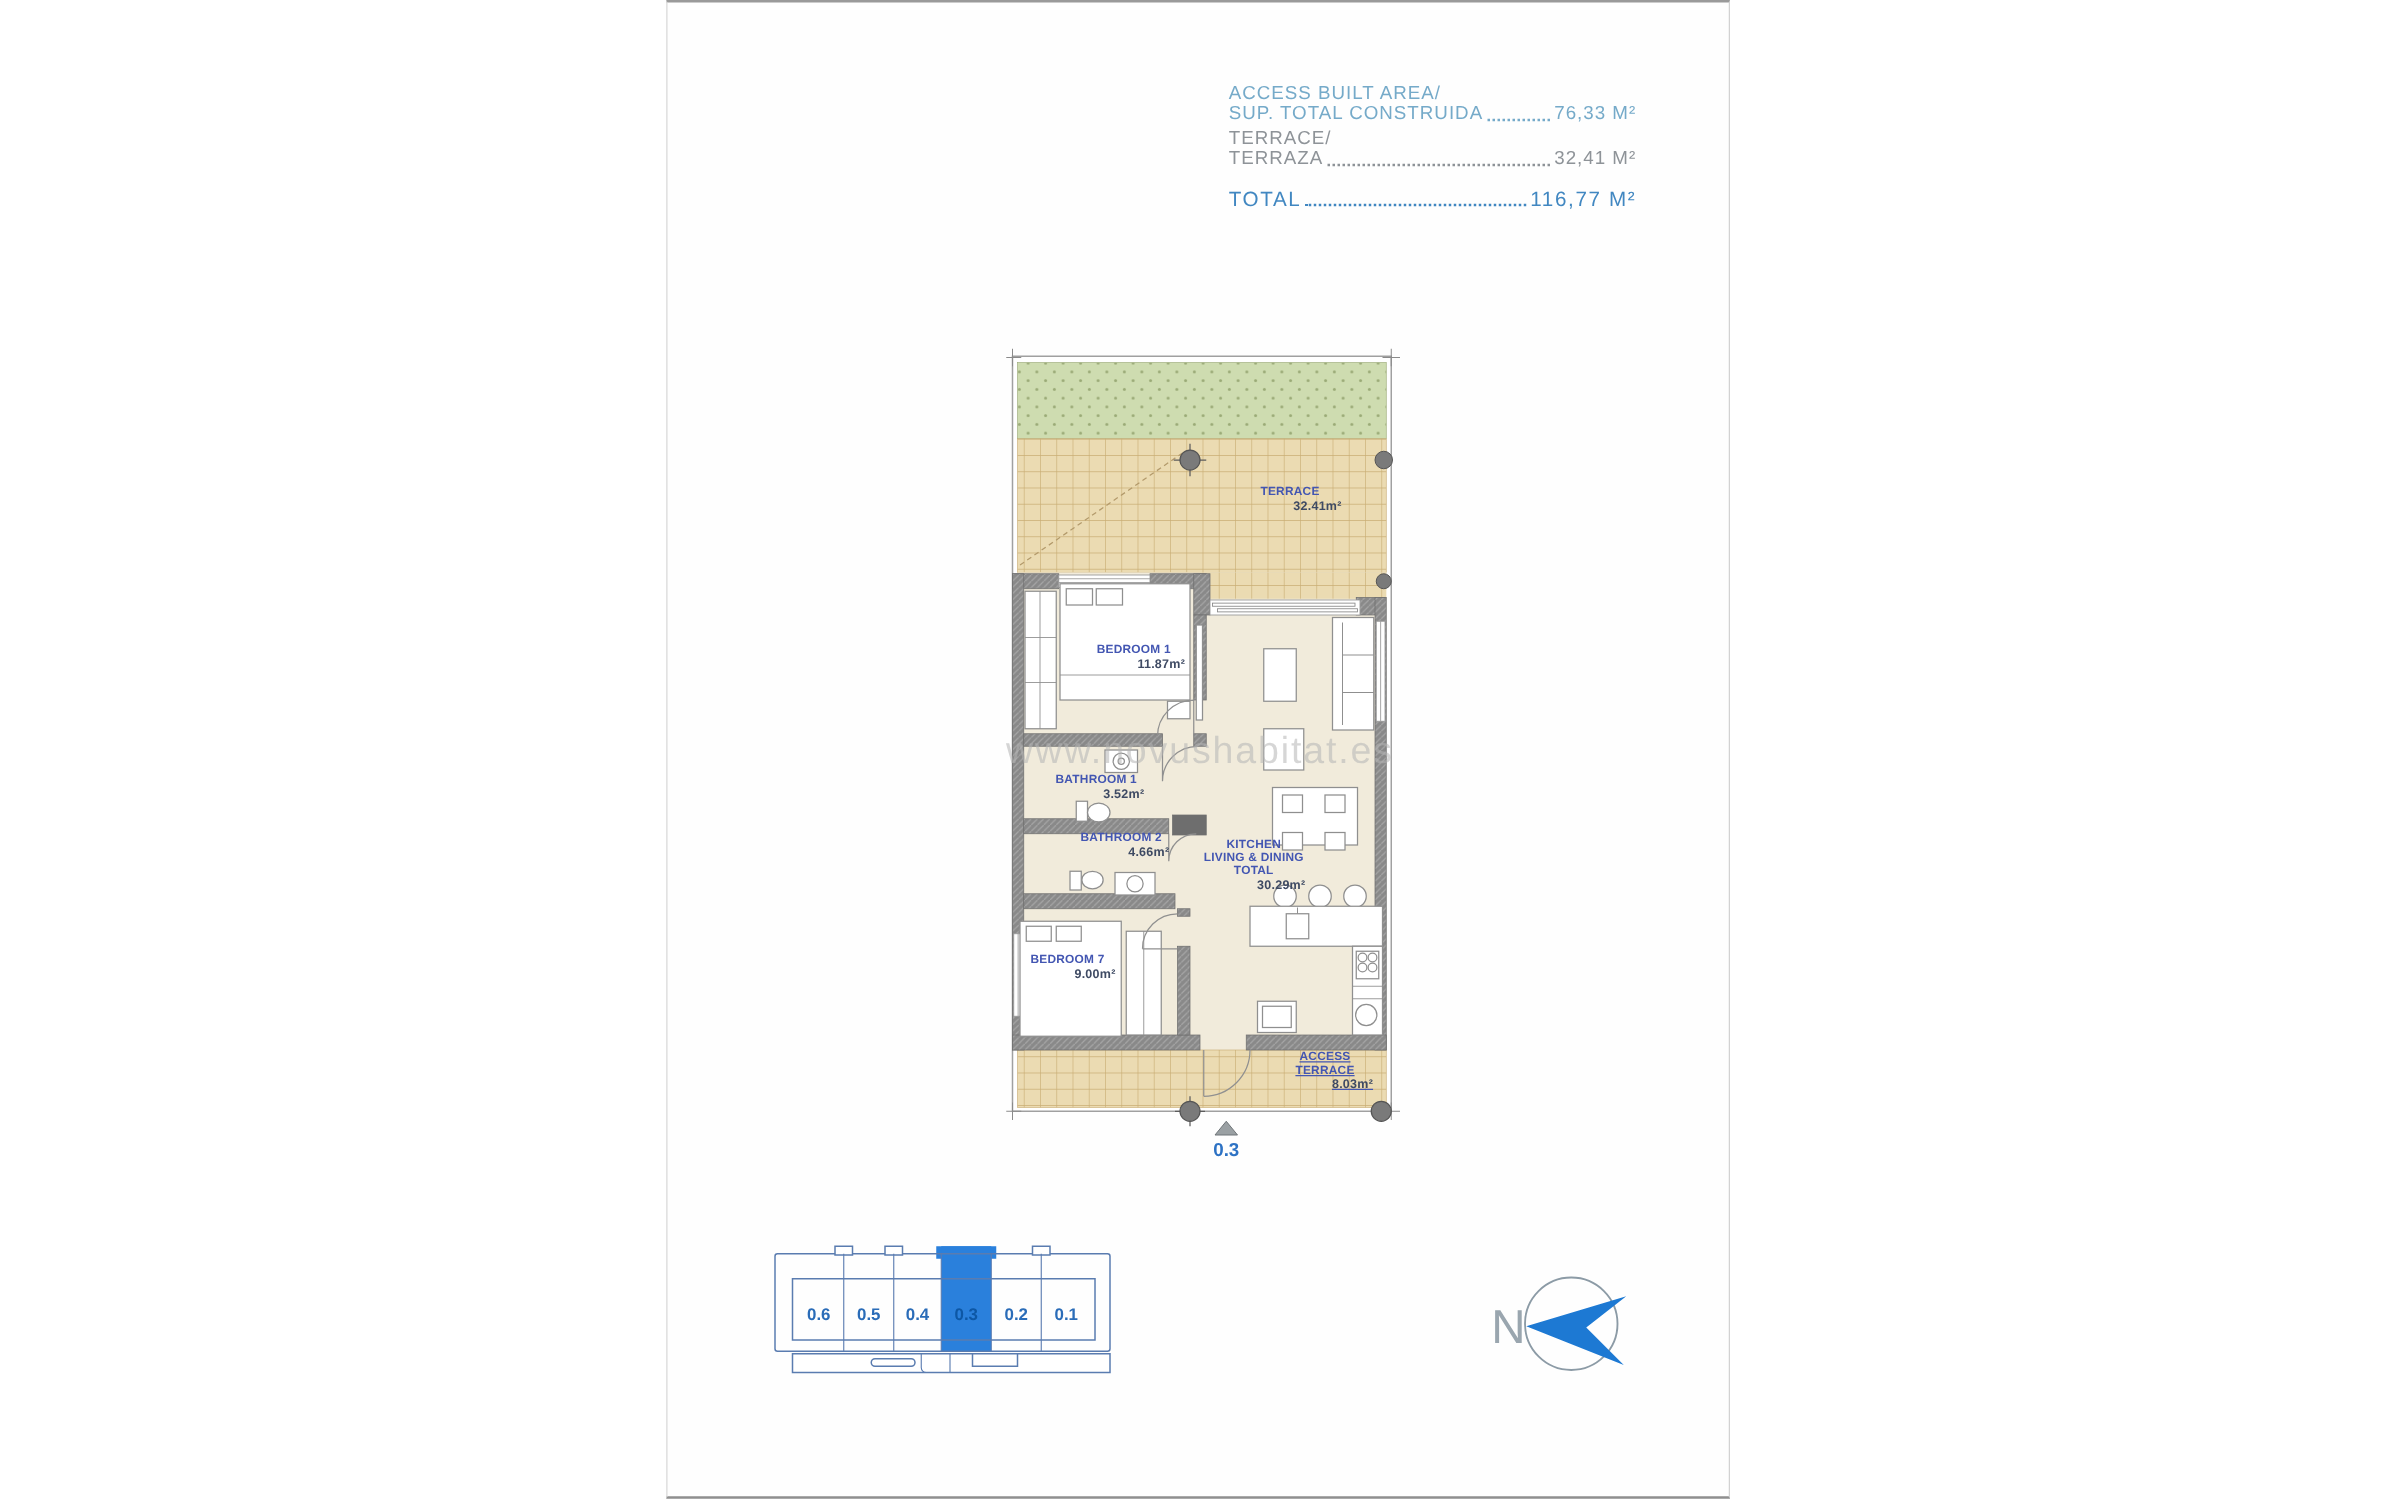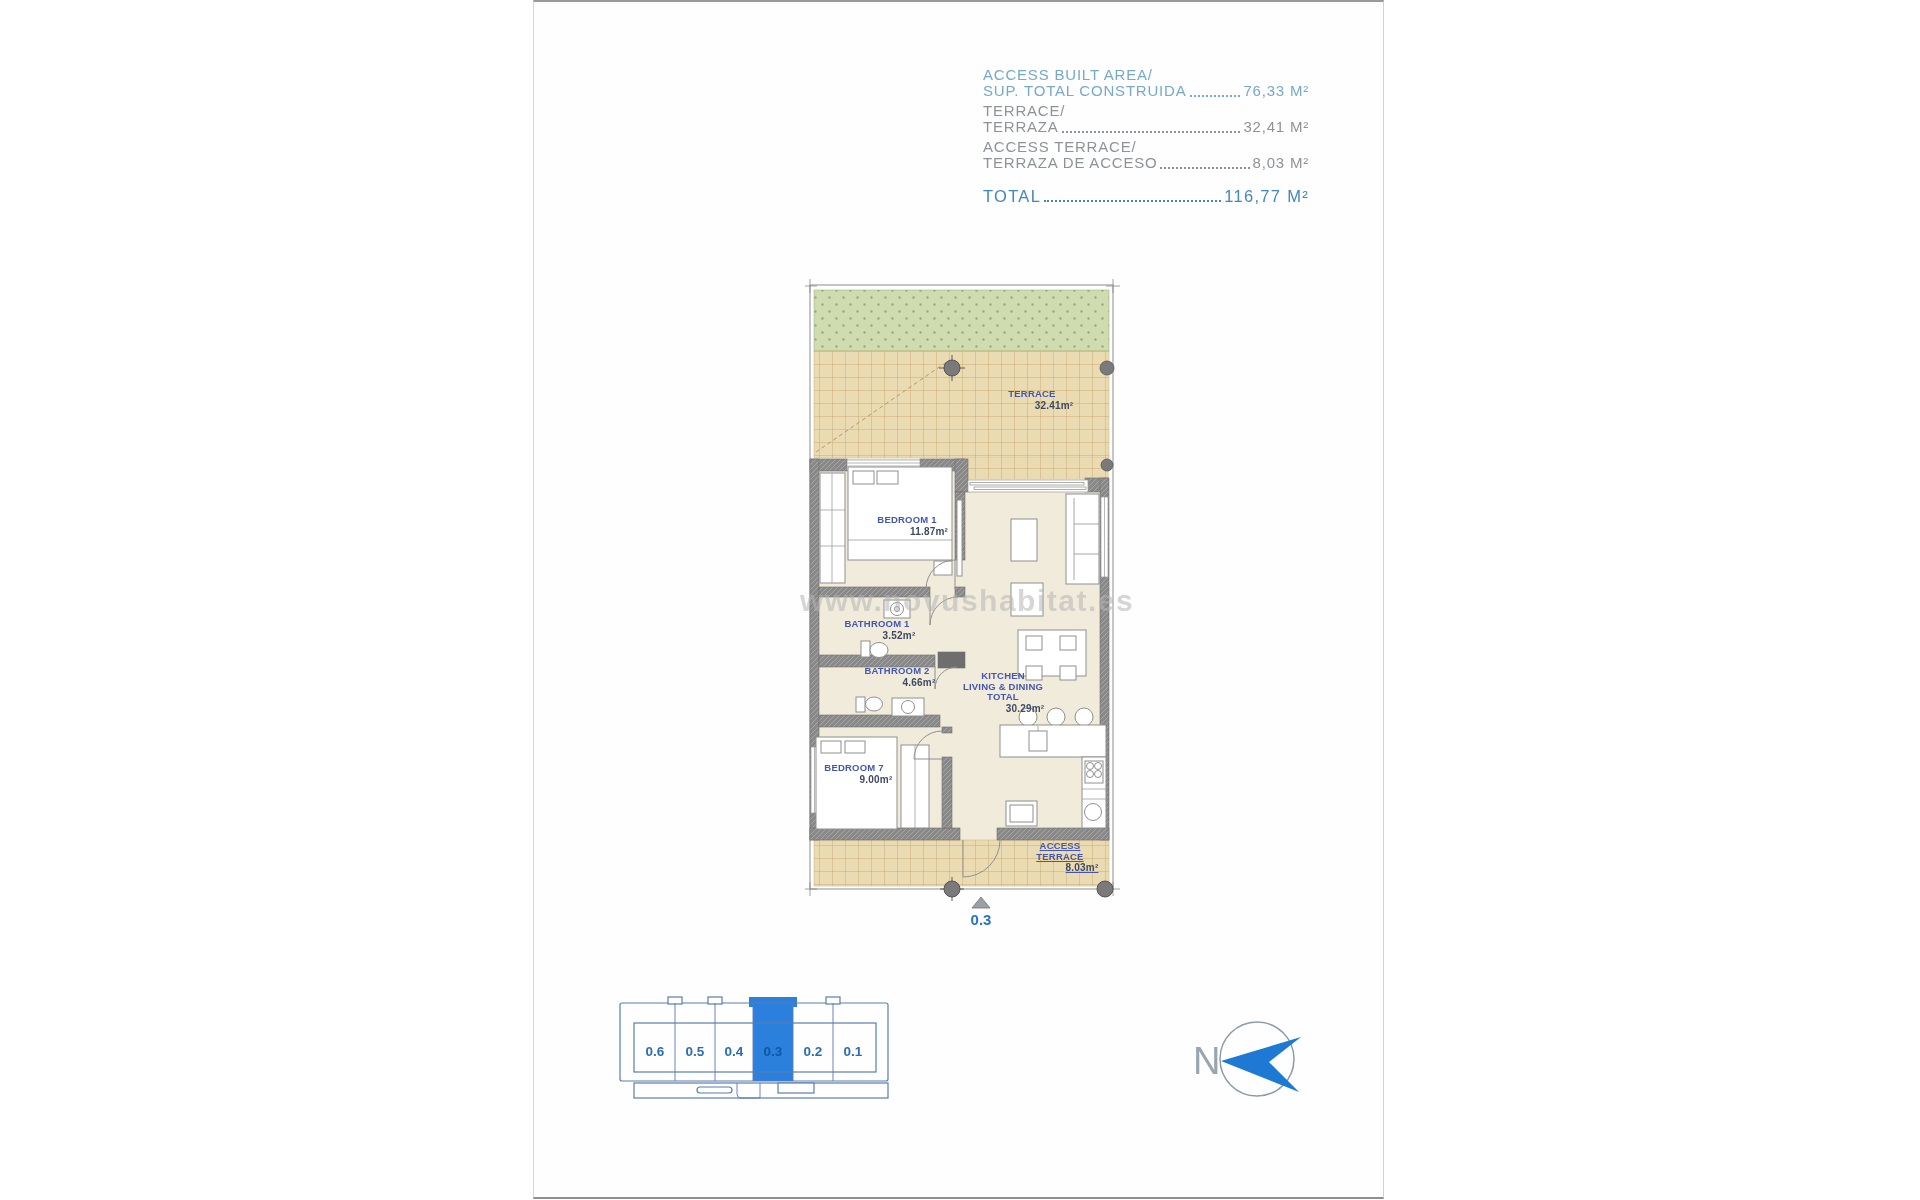--- a/index.html
+++ b/index.html
@@ -19,21 +19,21 @@
   .l1 { line-height:16px; white-space:nowrap; }
   .l2 { display:flex; align-items:flex-end; line-height:16px; white-space:nowrap; }
   .leader { flex:1; border-bottom:2px dotted currentColor; margin:0 3px 2px 3px; height:1px; min-width:10px; }
   .c-lightblue { color:#75aac9; }
   .c-gray { color:#8e9398; }
   .sum-total { display:flex; align-items:baseline; color:#4187c1; font-size:16.5px;
                letter-spacing:1.3px; margin-top:16px; white-space:nowrap; }
   
   .watermark {
     position:absolute; left:800px; top:584px; width:320px; text-align:center;
-    font-size:30px; font-weight:bold; letter-spacing:1.5px; color:#b5b5b5; opacity:0.55;
+    font-size:30px; font-weight:normal; letter-spacing:1.5px; color:#b5b5b5; opacity:0.55;
     white-space:nowrap; z-index:6; pointer-events:none;
   }
   
   .room-label { position:absolute; width:140px; text-align:center; z-index:5;
                 color:#4356b2; font-weight:bold; font-size:9.5px; line-height:10.5px; letter-spacing:0.2px; }
   .room-area { color:#3e4a63; font-size:10px; font-weight:bold; margin-top:1px; letter-spacing:0.2px;margin-left:44px; }
   svg { position:absolute; }
   .plan-svg    { left:805px;  top:278px; z-index:2; }
   .locator-svg { left:610px;  top:995px; z-index:2; }
   .compass-svg { left:1185px; top:1008px; z-index:2; }
@@ -53,28 +53,20 @@
     </div>
   </div>
   <div class="sum-group c-gray">
     <div class="l1">TERRACE/</div>
     <div class="l2">
       <span>TERRAZA</span>
       <span class="leader"></span>
       <span>32,41 M²</span>
     </div>
   </div>
-  <div class="sum-group c-gray">
-    <div class="l1">ACCESS TERRACE/</div>
-    <div class="l2">
-      <span>TERRAZA DE ACCESO</span>
-      <span class="leader"></span>
-      <span>8,03 M²</span>
-    </div>
-  </div>
   <div class="sum-total">
     <span>TOTAL</span>
     <span class="leader"></span>
     <span>116,77 M²</span>
   </div>
 </div>
 
 <svg class="plan-svg" width="315" height="652" viewBox="805 278 315 652">
   <defs>
     <pattern id="tile" width="13" height="13" patternUnits="userSpaceOnUse">

